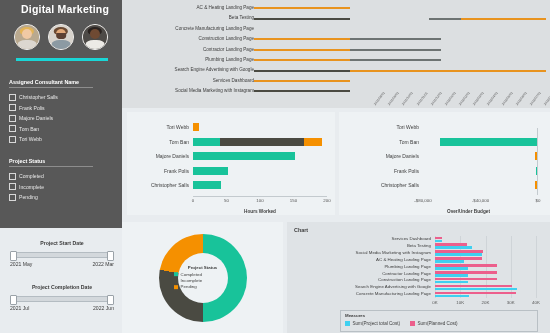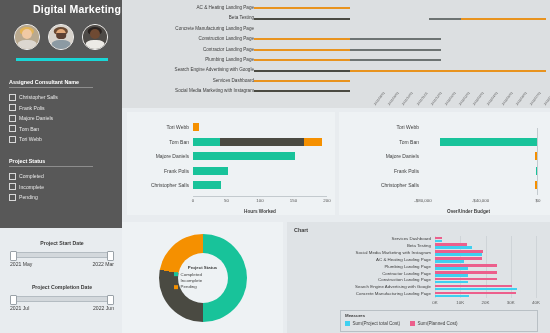--- a/index.html
+++ b/index.html
@@ -7,21 +7,21 @@
     width:550px;height:333px;overflow:hidden;
     font-family:"Liberation Sans", sans-serif;
     background:#e8ecef;
     font-size:5px;
     color:#333;
   }
   .dash{position:relative;width:550px;height:333px;}
 
   
   .sidebar{position:absolute;left:0;top:0;width:122px;height:228px;background:#585858;}
-  .side-title{position:absolute;left:16px;top:3px;width:122px;text-align:center;
+  .side-title{position:absolute;left:4px;top:3px;width:122px;text-align:center;
     color:#ffffff;font-size:10.5px;font-weight:bold;letter-spacing:.2px;}
   .avatars{position:absolute;left:0;top:22px;width:122px;height:30px;display:flex;
     justify-content:space-around;align-items:center;padding:0 10px;box-sizing:border-box;}
   .avatar{width:24px;height:24px;border-radius:50%;overflow:hidden;position:relative;
     background:#cfc4b5;border:1.4px solid #f2f2f2;}
   .av-bg{position:absolute;left:0;top:0;right:0;bottom:0;}
   .av1 .av-bg{background:#b9a98f;}
   .av2 .av-bg{background:#d8d3cc;}
   .av3 .av-bg{background:#4d4a47;}
   .av-head{position:absolute;left:50%;top:16%;width:42%;height:42%;border-radius:50%;

